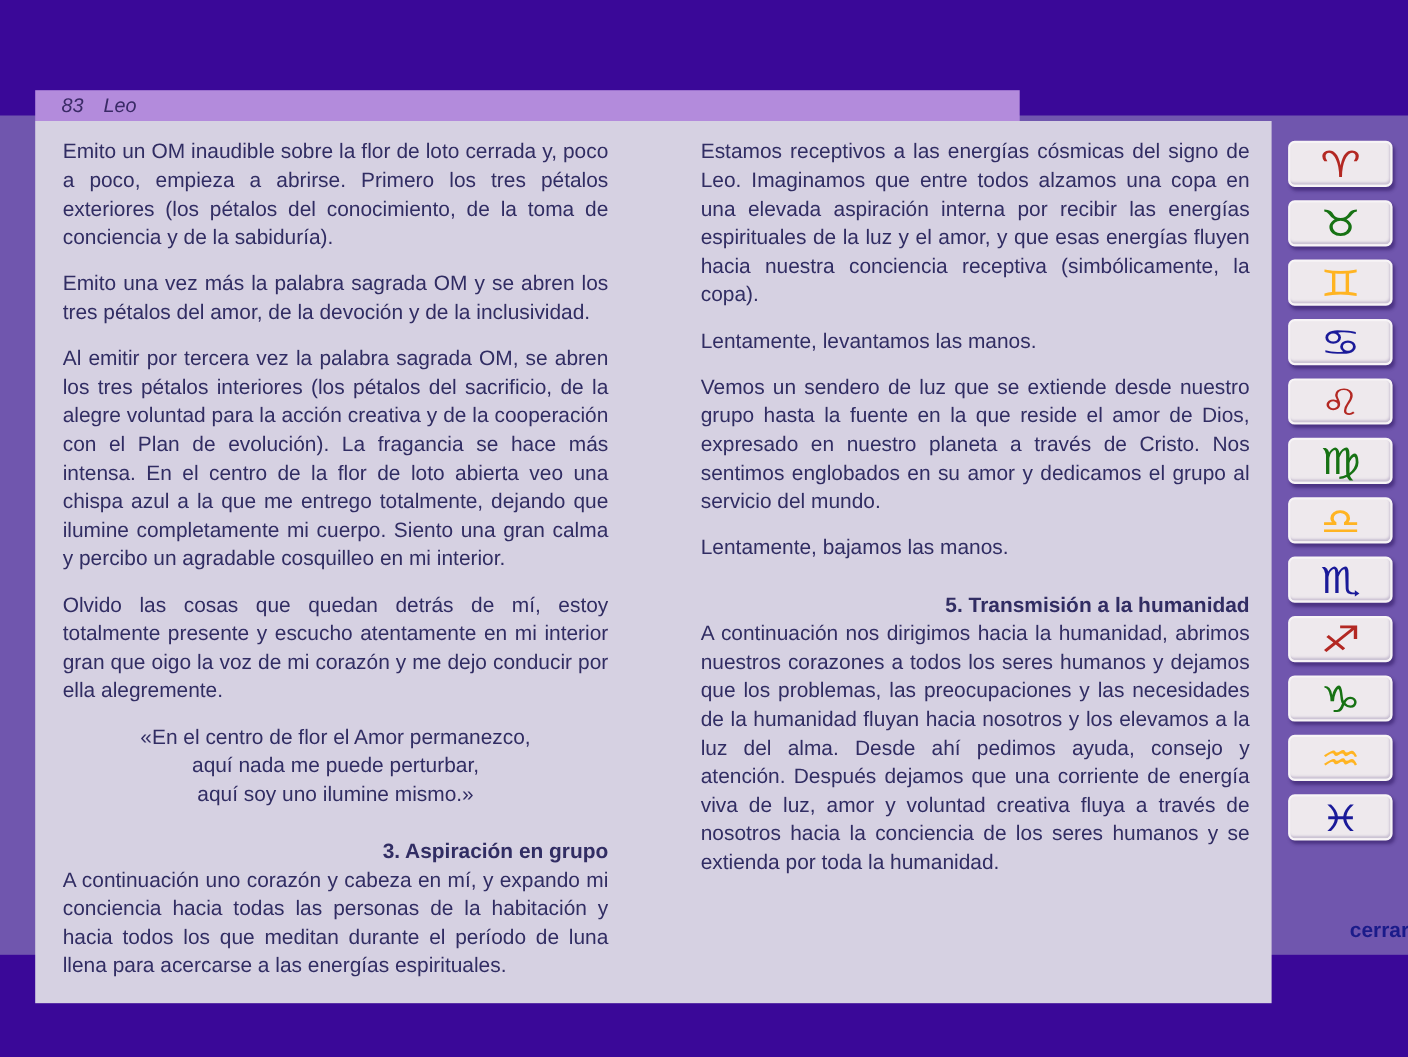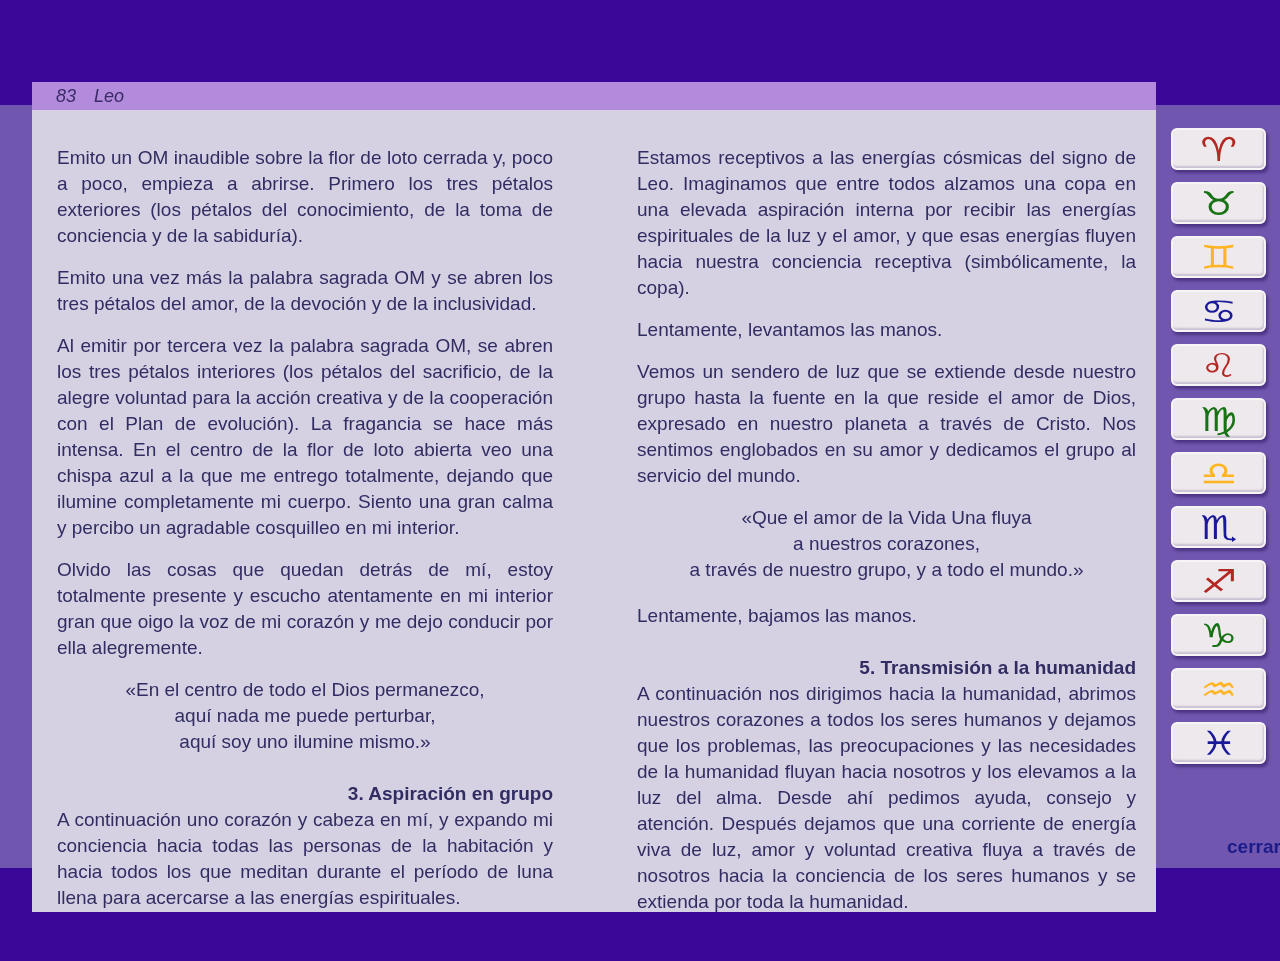--- a/index.html
+++ b/index.html
@@ -8,38 +8,38 @@
     background:#3a0898;
     position:relative;
     overflow:hidden;
     font-family:"Liberation Sans", sans-serif;
   }
   .frame-panel{
     position:absolute;left:0;top:105px;width:1280px;height:763px;
     background:#7056ae;
   }
   .header-bar{
-    position:absolute;left:32px;top:82px;width:1124px;height:28px;
+    position:absolute;left:32px;top:82px;width:895px;height:28px;
     background:#b38bdc;
     display:flex;align-items:center;
     color:#3a2a66;
     font-style:italic;
     font-size:18px;
   }
   .header-bar .pagenum{margin-left:24px;}
   .header-bar .title{margin-left:18px;}
   .page{
     position:absolute;left:32px;top:110px;width:1124px;height:802px;
     background:#d6d1e2;
     box-sizing:border-box;
   }
   .columns{
     display:flex;
     gap:84px;
-    padding:35px 20px 0 25px;
+    padding:16px 20px 0 25px;
     color:#312d63;
   }
   .col{
     font-size:19px;
     line-height:26px;
     text-align:justify;
   }
   .col-left{width:501px;}
   .col-right{width:504px;}
   .col p{margin:0 0 16px 0;}
@@ -94,36 +94,31 @@
 </div>
 
 <div class="page">
   <div class="columns">
     <div class="col col-left">
       <p>Emito un OM inaudible sobre la flor de loto cerrada y, poco a poco, empieza a abrirse. Primero los tres pétalos exteriores (los pétalos del conocimiento, de la toma de conciencia y de la sabiduría).</p>
       <p>Emito una vez más la palabra sagrada OM y se abren los tres pétalos del amor, de la devoción y de la inclusividad.</p>
       <p>Al emitir por tercera vez la palabra sagrada OM, se abren los tres pétalos interiores (los pétalos del sacrificio, de la alegre voluntad para la acción creativa y de la cooperación con el Plan de evolución). La fragancia se hace más intensa. En el centro de la flor de loto abierta veo una chispa azul a la que me entrego totalmente, dejando que ilumine completamente mi cuerpo. Siento una gran calma y percibo un agradable cosquilleo en mi interior.</p>
       <p>Olvido las cosas que quedan detrás de mí, estoy totalmente presente y escucho atentamente en mi interior gran que oigo la voz de mi corazón y me dejo conducir por ella alegremente.</p>
       <p class="quote">
-        <span>«En el centro de todo el Dios permanezco,</span><br>
+        <span>«En el centro de flor el Amor permanezco,</span><br>
         <span>aquí nada me puede perturbar,</span><br>
         <span>aquí soy uno ilumine mismo.»</span>
       </p>
       <p class="heading">3. Aspiración en grupo</p>
       <p>A continuación uno corazón y cabeza en mí, y expando mi conciencia hacia todas las personas de la habitación y hacia todos los que meditan durante el período de luna llena para acercarse a las energías espirituales.</p>
     </div>
     <div class="col col-right">
       <p>Estamos receptivos a las energías cósmicas del signo de Leo. Imaginamos que entre todos alzamos una copa en una elevada aspiración interna por recibir las energías espirituales de la luz y el amor, y que esas energías fluyen hacia nuestra conciencia receptiva (simbólicamente, la copa).</p>
       <p>Lentamente, levantamos las manos.</p>
       <p>Vemos un sendero de luz que se extiende desde nuestro grupo hasta la fuente en la que reside el amor de Dios, expresado en nuestro planeta a través de Cristo. Nos sentimos englobados en su amor y dedicamos el grupo al servicio del mundo.</p>
-      <p class="quote">
-        <span>«Que el amor de la Vida Una fluya</span><br>
-        <span>a nuestros corazones,</span><br>
-        <span>a través de nuestro grupo, y a todo el mundo.»</span>
-      </p>
       <p>Lentamente, bajamos las manos.</p>
       <p class="heading">5. Transmisión a la humanidad</p>
       <p>A continuación nos dirigimos hacia la humanidad, abrimos nuestros corazones a todos los seres humanos y dejamos que los problemas, las preocupaciones y las necesidades de la humanidad fluyan hacia nosotros y los elevamos a la luz del alma. Desde ahí pedimos ayuda, consejo y atención. Después dejamos que una corriente de energía viva de luz, amor y voluntad creativa fluya a través de nosotros hacia la conciencia de los seres humanos y se extienda por toda la humanidad.</p>
     </div>
   </div>
 </div>
 
 <button class="zodiac-btn" style="top:128px">
   <span class="zodiac-glyph" style="color: rgb(179, 40, 35);">♈</span>
 </button>

